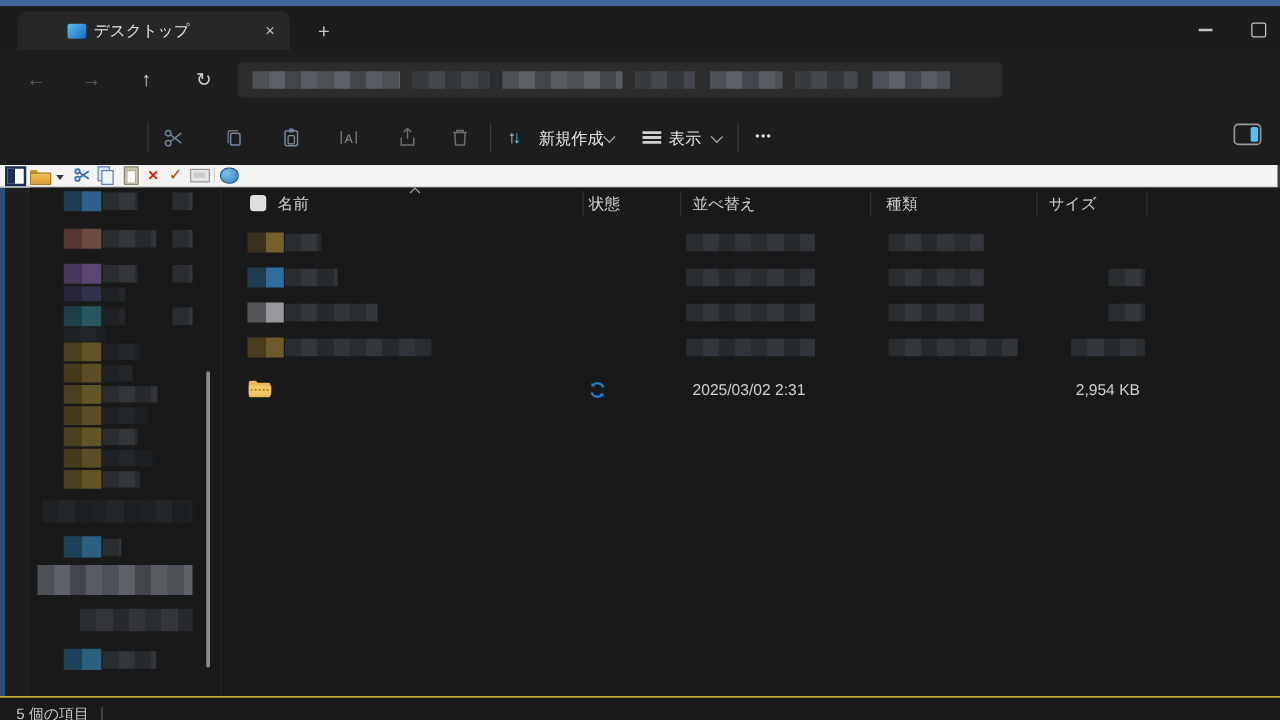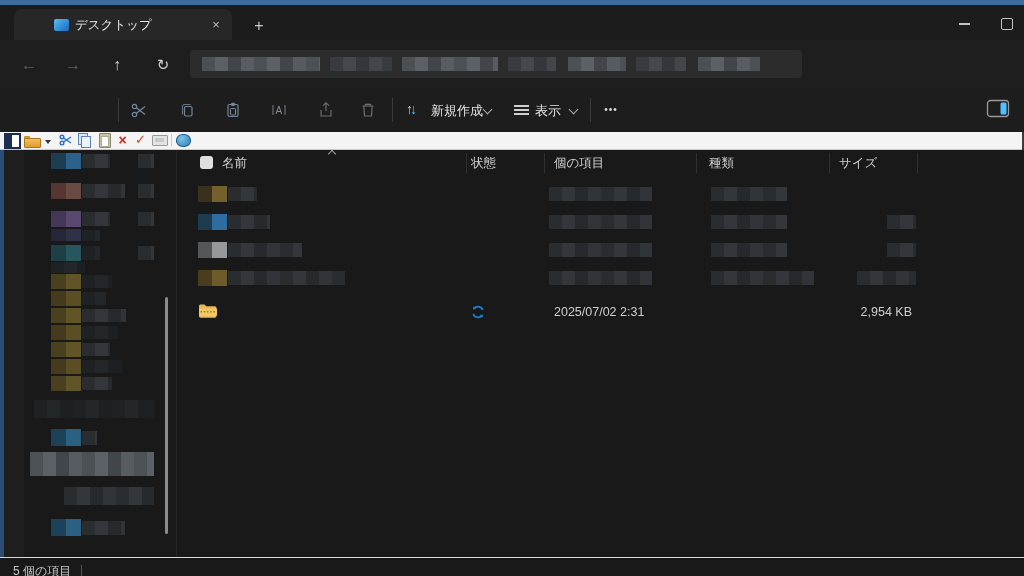--- a/index.html
+++ b/index.html
@@ -239,21 +239,21 @@
 
     <div class="abs" style="left:153px;top:0;width:869px;height:407px;">
 
       <div class="abs" style="left:0;top:0;width:869px;height:26px;">
         <span class="abs chevup" style="left:152px;top:1px;"></span>
         <div class="abs" style="left:23px;top:6px;width:13px;height:13px;background:#dfdfdf;border-radius:3px;"></div>
         <button class="abs colhead" style="left:45px;top:5px;">名前</button>
         <div class="abs" style="left:289px;top:3px;width:1px;height:20px;background:#303030;"></div>
         <button class="abs colhead" style="left:294px;top:5px;">状態</button>
         <div class="abs" style="left:367px;top:3px;width:1px;height:20px;background:#303030;"></div>
-        <button class="abs colhead" style="left:377px;top:5px;">個の項目</button>
+        <button class="abs colhead" style="left:377px;top:5px;">並べ替え</button>
         <div class="abs" style="left:519px;top:3px;width:1px;height:20px;background:#303030;"></div>
         <button class="abs colhead" style="left:532px;top:5px;">種類</button>
         <div class="abs" style="left:652px;top:3px;width:1px;height:20px;background:#303030;"></div>
         <button class="abs colhead" style="left:662px;top:5px;">サイズ</button>
         <div class="abs" style="left:740px;top:3px;width:1px;height:20px;background:#303030;"></div>
       </div>
 
       <div class="abs" style="left:0;top:33px;width:869px;height:24px;">
         <div class="abs" style="left:21px;top:3px;width:29px;height:16px;background:linear-gradient(90deg,#3a311c 0 50%,#73602c 50% 100%);"></div>
         <div class="abs mzA cellblur" style="left:51px;top:4px;width:29px;"></div>
@@ -287,21 +287,21 @@
           <path d="M1 3.2c0-1 .7-1.7 1.6-1.7h4l1.6 1.7h8.6c.9 0 1.6.8 1.6 1.7v8.2c0 1-.7 1.7-1.6 1.7H2.6c-.9 0-1.6-.8-1.6-1.7z" fill="#e9b959"></path>
           <path d="M1 5.5h18v6.1c0 1-.7 1.7-1.6 1.7H2.6c-.9 0-1.6-.8-1.6-1.7z" fill="#f3c963"></path>
           <path d="M2.5 8.8h15" stroke="#b07c1e" stroke-width="1.4" stroke-dasharray="1.6 1.6"></path>
         </svg>
         <svg class="abs" style="left:294px;top:5px;" width="14" height="14" viewBox="0 0 14 14">
           <path d="M11.8 5A5.1 5.1 0 0 0 2.9 3.6" fill="none" stroke="#1b7fd4" stroke-width="1.8"></path>
           <path d="M2.2 9A5.1 5.1 0 0 0 11.1 10.4" fill="none" stroke="#1b7fd4" stroke-width="1.8"></path>
           <path d="M2.2 1.2v3h3z" fill="#1b7fd4"></path>
           <path d="M11.8 12.8v-3h-3z" fill="#1b7fd4"></path>
         </svg>
-        <span class="abs dim" style="left:377px;top:5px;font-size:12.5px;white-space:nowrap;">2025/07/02 2:31</span>
+        <span class="abs dim" style="left:377px;top:5px;font-size:12.5px;white-space:nowrap;">2025/03/02 2:31</span>
         <span class="abs dim" style="left:647px;top:5px;width:88px;text-align:right;font-size:12.5px;white-space:nowrap;">2,954 KB</span>
       </div>
     </div>
   </div>
 
   <div class="abs" style="left:0;top:557px;width:1024px;height:19px;background:#191919;border-top:1px solid #fde047;">
     <span class="abs" style="left:13px;top:5px;color:#c6c6c6;font-size:12px;white-space:nowrap;">5 個の項目</span>
     <span class="abs" style="left:80px;top:5px;color:#5a5a5a;font-size:12px;">|</span>
   </div>
 

